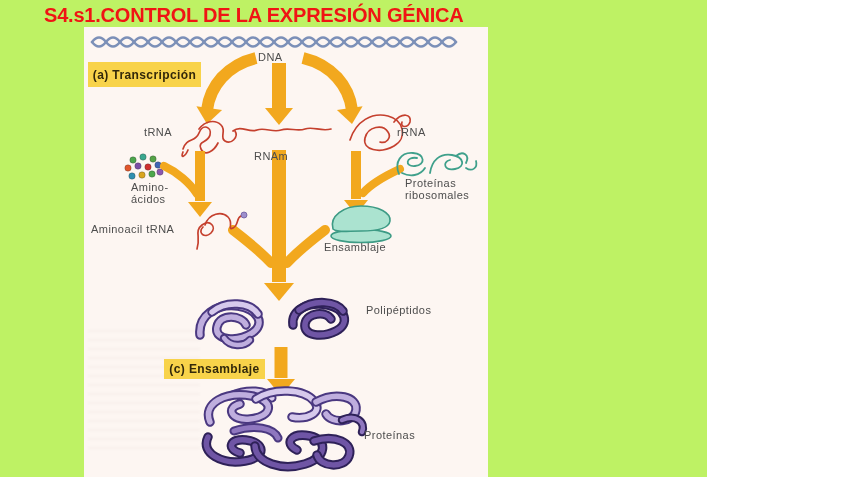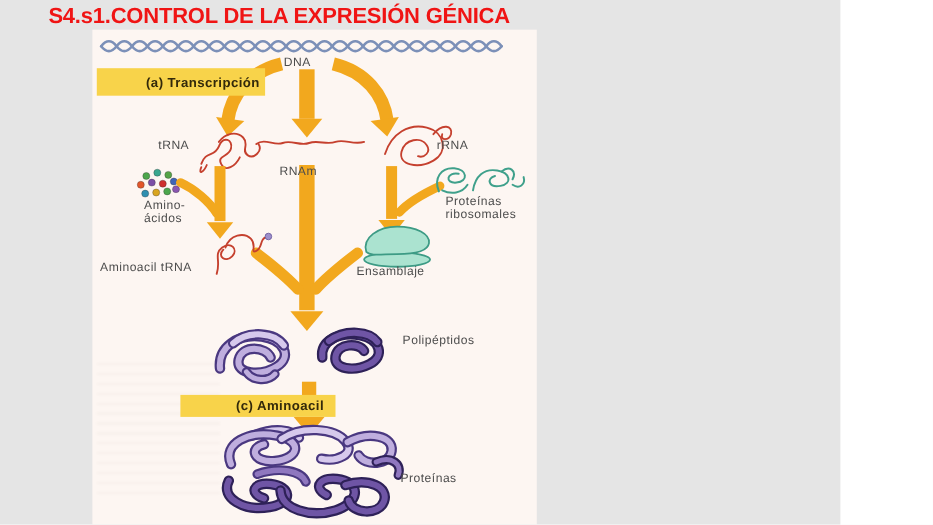--- a/index.html
+++ b/index.html
@@ -1,32 +1,32 @@
 <!DOCTYPE html>
 <html style="--title-red: #F01414; --step-yellow: #F8D34A; --step-text: #33290A; --label-text: #4D4D4D; --scan-bg: #FDF6F2;"><head>
 <meta charset="utf-8">
 <style>
   html,body{margin:0;padding:0;background:#ffffff;}
-  .stage{position:relative;width:764px;height:477px;overflow:hidden;background:#e5e5e5;
+  .stage{position:relative;width:707px;height:477px;overflow:hidden;background:#bef264;
          font-family:"Liberation Sans", sans-serif;}
   .scan-bg{position:absolute;left:84px;top:27px;width:404px;height:450px;
            background:var(--scan-bg,#FDF6F2);}
   .bleed{position:absolute;left:88px;top:330px;width:112px;height:126px;opacity:.45;
          background:repeating-linear-gradient(rgba(158,148,126,0.12) 0 2px, transparent 2px 9px);
          filter:blur(1px);}
   .title{position:absolute;left:44px;top:4px;margin:0;font-size:20px;font-weight:700;
          letter-spacing:-0.2px;color:var(--title-red,#F01414);white-space:nowrap;}
   svg#art{position:absolute;left:0;top:0;}
   .lbl{position:absolute;font-size:11px;letter-spacing:.45px;color:var(--label-text,#4D4D4D);
        white-space:nowrap;line-height:12px;}
   .lbl.center{text-align:left;}
   .lbl.right{text-align:right;}
   .step{position:absolute;display:flex;align-items:center;justify-content:center;
         background:var(--step-yellow,#F9D44C);color:var(--step-text,#3A2E00);
-        font-weight:700;font-size:12px;letter-spacing:.4px;white-space:nowrap;padding-left:40px;}
+        font-weight:700;font-size:12px;letter-spacing:.4px;white-space:nowrap;}
   .step.a{left:88px;top:62px;width:113px;height:25px;}
   .step.b{left:163px;top:262px;width:104px;height:21px;}
   .step.c{left:164px;top:359px;width:101px;height:20px;}
 </style>
 </head>
 <body>
 
 <div class="stage">
   <div class="scan-bg"></div>
   <div class="bleed"></div>
@@ -137,31 +137,31 @@
         <path d="M255 446 C256 463 282 471 305 464 C327 457 328 440 310 436 C292 432 283 443 297 450" fill="none" stroke="#2E2158" stroke-width="9.5" stroke-linecap="round" stroke-linejoin="round"></path>
         <path d="M255 446 C256 463 282 471 305 464 C327 457 328 440 310 436 C292 432 283 443 297 450" fill="none" stroke="#6F55A5" stroke-width="5.5" stroke-linecap="round" stroke-linejoin="round"></path>
         <path d="M314 441 C335 434 354 443 349 456 C344 469 320 467 317 455" fill="none" stroke="#2E2158" stroke-width="9.5" stroke-linecap="round" stroke-linejoin="round"></path>
         <path d="M314 441 C335 434 354 443 349 456 C344 469 320 467 317 455" fill="none" stroke="#6F55A5" stroke-width="5.5" stroke-linecap="round" stroke-linejoin="round"></path>
         <path d="M342 420 C356 414 366 422 362 432" fill="none" stroke="#2E2158" stroke-width="8.5" stroke-linecap="round" stroke-linejoin="round"></path>
         <path d="M342 420 C356 414 366 422 362 432" fill="none" stroke="#8F77BF" stroke-width="4.5" stroke-linecap="round" stroke-linejoin="round"></path>
       </g>
     </svg>
 
   <div class="step a">(a) Transcripción</div>
-  <div class="step c">(c) Aminoacil</div>
+  <div class="step c">(c) Ensamblaje</div>
 
   <div class="lbl center" style="left:258px;top:51px;width:44px;">DNA</div>
   <div class="lbl right" style="left:136px;top:126px;width:36px;">tRNA</div>
   <div class="lbl center" style="left:254px;top:150px;width:48px;">RNAm</div>
   <div class="lbl" style="left:397px;top:126px;">rRNA</div>
   <div class="lbl" style="left:131px;top:181px;">
     <span style="display:block">Amino-</span>
     <span style="display:block">ácidos</span>
   </div>
   <div class="lbl" style="left:405px;top:177px;">
     <span style="display:block">Proteínas</span>
     <span style="display:block">ribosomales</span>
   </div>
-  <div class="lbl" style="left:91px;top:237px;">Aminoacil tRNA</div>
+  <div class="lbl" style="left:91px;top:223px;">Aminoacil tRNA</div>
   <div class="lbl" style="left:324px;top:241px;">Ensamblaje</div>
   <div class="lbl" style="left:366px;top:304px;">Polipéptidos</div>
   <div class="lbl" style="left:364px;top:429px;">Proteínas</div>
 </div>
 
 </body></html>

